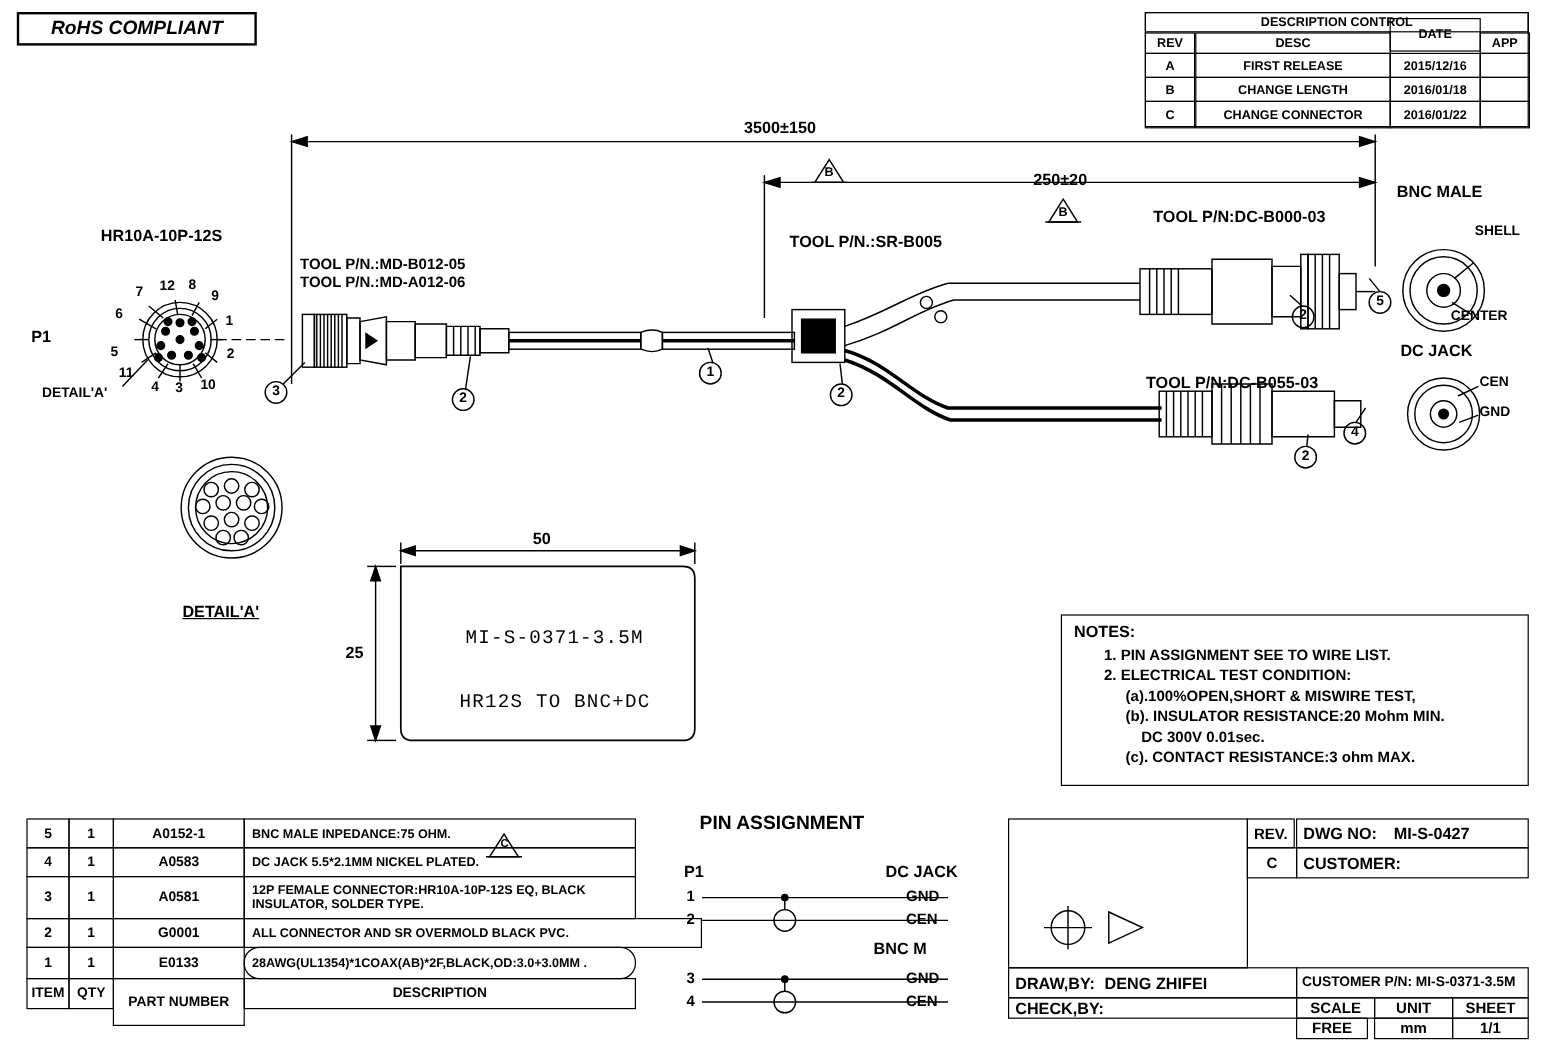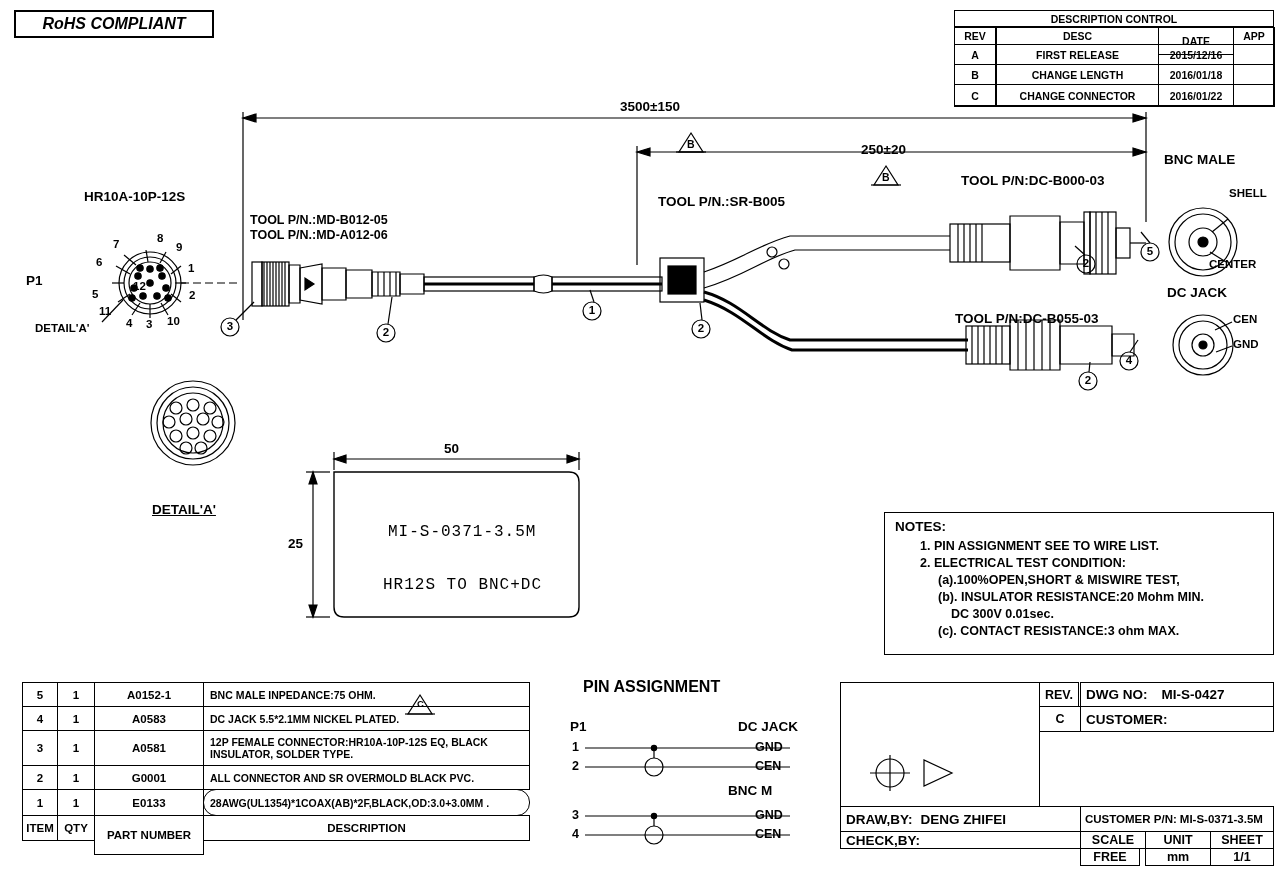--- a/index.html
+++ b/index.html
@@ -36,21 +36,21 @@
     <div class="cell ctr t10 bold" style="left:-1px;top:-1px;width:320px;height:17px;">
         <span style="width:100%;text-align:center;">DESCRIPTION  CONTROL</span>
       </div>
 
     <div class="cell ctr t10 bold" style="left:-1px;top:16px;width:42px;height:18px;">
         <span style="width:100%;text-align:center;">REV</span>
       </div>
     <div class="cell ctr t10 bold" style="left:41px;top:16px;width:163px;height:18px;">
         <span style="width:100%;text-align:center;">DESC</span>
       </div>
-    <div class="cell ctr t10 bold" style="left:203px;top:16px;width:76px;height:28px;">
+    <div class="cell ctr t10 bold" style="left:203px;top:4px;width:76px;height:28px;">
         <span style="width:100%;text-align:center;">DATE</span>
       </div>
     <div class="cell ctr t10 bold" style="left:278px;top:16px;width:42px;height:18px;">
         <span style="width:100%;text-align:center;">APP</span>
       </div>
 
     <div class="cell ctr t10 bold" style="left:-1px;top:33px;width:42px;height:21px;">
         <span style="width:100%;text-align:center;">A</span>
       </div>
     <div class="cell ctr t10 bold" style="left:41px;top:33px;width:163px;height:21px;">
@@ -301,21 +301,21 @@
   <div class="lbl t13 bold" style="left:861px;top:142px;">250±20</div>
   <div class="lbl t10 bold" style="left:687px;top:138px;">B</div>
   <div class="lbl t10 bold" style="left:882px;top:171px;">B</div>
 
   <div class="lbl t13 bold" style="left:84px;top:189px;">HR10A-10P-12S</div>
   <div class="lbl t13 bold" style="left:26px;top:273px;">P1</div>
   <div class="lbl t11 bold" style="left:35px;top:322px;">DETAIL'A'</div>
   <div class="lbl t13 bold uline" style="left:152px;top:502px;">DETAIL'A'</div>
 
   <div class="lbl t11 bold" style="left:113px;top:238px;">7</div>
-  <div class="lbl t11 bold" style="left:133px;top:233px;margin-top:47px;">12</div>
+  <div class="lbl t11 bold" style="left:133px;top:233px;">12</div>
   <div class="lbl t11 bold" style="left:157px;top:232px;">8</div>
   <div class="lbl t11 bold" style="left:176px;top:241px;">9</div>
   <div class="lbl t11 bold" style="left:96px;top:256px;">6</div>
   <div class="lbl t11 bold" style="left:188px;top:262px;">1</div>
   <div class="lbl t11 bold" style="left:92px;top:288px;">5</div>
   <div class="lbl t11 bold" style="left:189px;top:289px;">2</div>
   <div class="lbl t11 bold" style="left:99px;top:305px;">11</div>
   <div class="lbl t11 bold" style="left:126px;top:317px;">4</div>
   <div class="lbl t11 bold" style="left:146px;top:318px;">3</div>
   <div class="lbl t11 bold" style="left:167px;top:315px;">10</div>
@@ -401,21 +401,21 @@
 
     <div class="cell ctr t11 bold" style="left:0;top:83px;width:36px;height:25px;">
         <span style="width:100%;text-align:center;">2</span>
       </div>
     <div class="cell ctr t11 bold" style="left:35px;top:83px;width:38px;height:25px;">
         <span style="width:100%;text-align:center;">1</span>
       </div>
     <div class="cell ctr t11 bold" style="left:72px;top:83px;width:110px;height:25px;">
         <span style="width:100%;text-align:center;">G0001</span>
       </div>
-    <div class="cell lft t10 bold" style="left:181px;top:83px;width:327px;height:25px;padding-left:6px;">
+    <div class="cell lft t10 bold" style="left:181px;top:83px;width:382px;height:25px;padding-left:6px;">
         <span>ALL CONNECTOR AND SR OVERMOLD BLACK PVC.</span>
       </div>
 
     <div class="cell ctr t11 bold" style="left:0;top:107px;width:36px;height:27px;">
         <span style="width:100%;text-align:center;">1</span>
       </div>
     <div class="cell ctr t11 bold" style="left:35px;top:107px;width:38px;height:27px;">
         <span style="width:100%;text-align:center;">1</span>
       </div>
     <div class="cell ctr t11 bold" style="left:72px;top:107px;width:110px;height:27px;">

